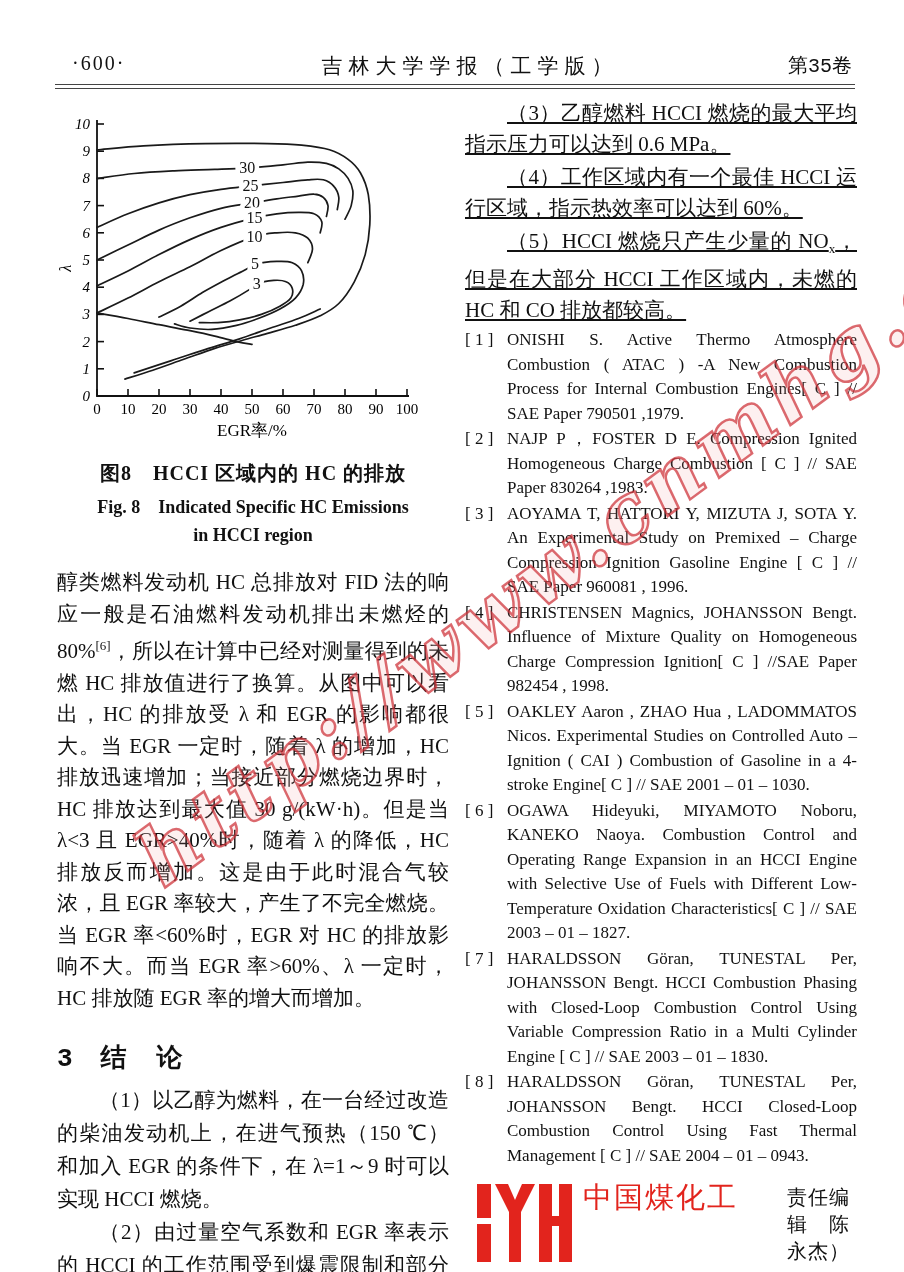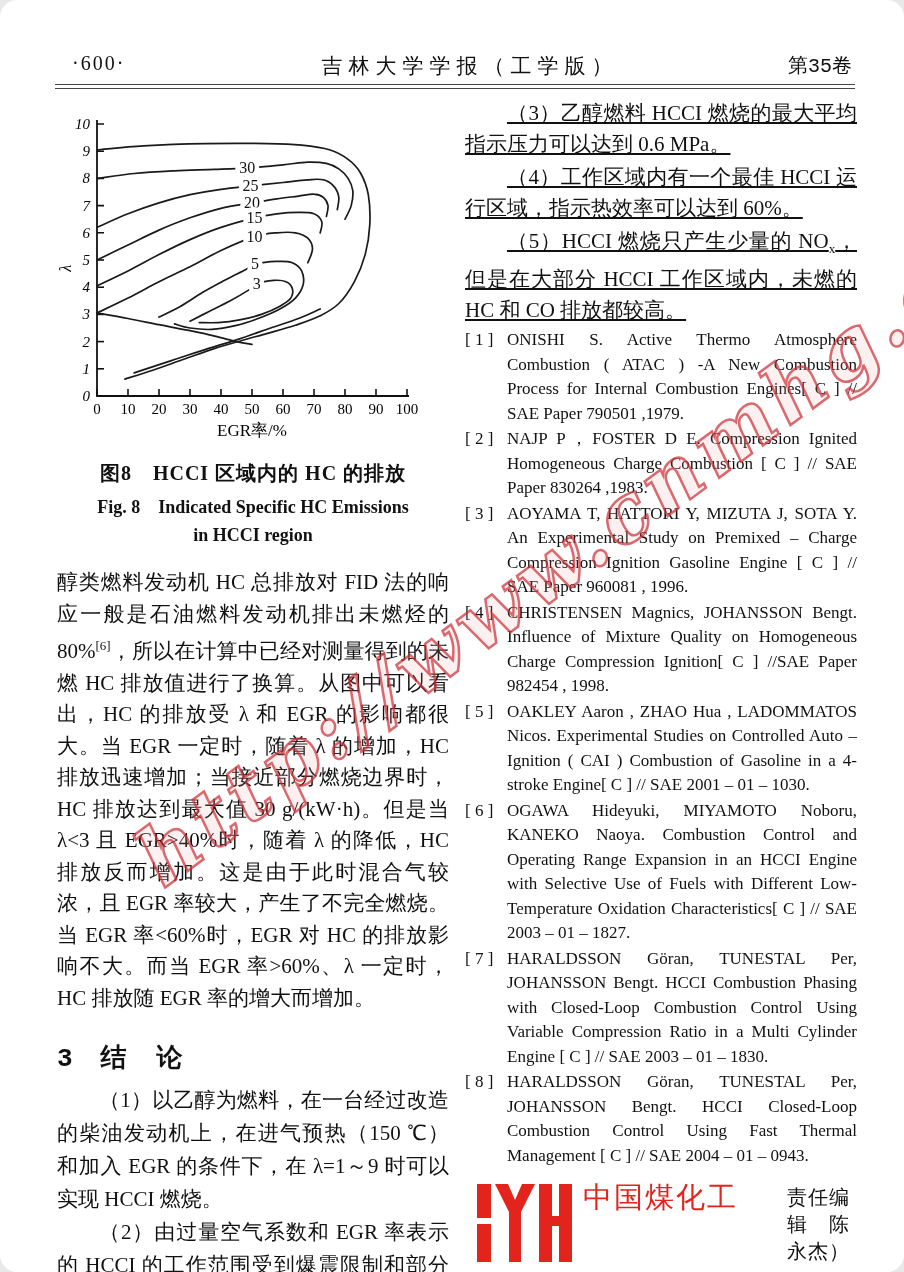--- a/index.html
+++ b/index.html
@@ -1,17 +1,17 @@
 <!DOCTYPE html>
 <html><head>
 <meta charset="utf-8">
 <style>
   html,body{margin:0;padding:0;background:#e8e8e8;}
   .page{position:relative;width:904px;height:1272px;background:#ffffff;overflow:hidden;
-        font-family:"Liberation Serif",serif;color:#111;border-radius:17px;}
+        font-family:"Liberation Serif",serif;color:#111;}
   
   .hdr-left{position:absolute;left:72px;top:52px;font-size:20px;letter-spacing:2px;}
   .hdr-center{position:absolute;left:18px;top:52px;width:904px;text-align:center;
               font-size:21px;letter-spacing:6px;}
   .hdr-right{position:absolute;right:52px;top:52px;font-size:20px;font-family:Liberation Mono, monospace;}
   .hdr-rule{position:absolute;left:55px;top:84px;width:800px;height:3px;
             border-top:1px solid #444;border-bottom:1px solid #444;}
   
   .col-left{position:absolute;left:57px;top:104px;width:392px;}
   .col-right{position:absolute;left:465px;top:98px;width:392px;}

